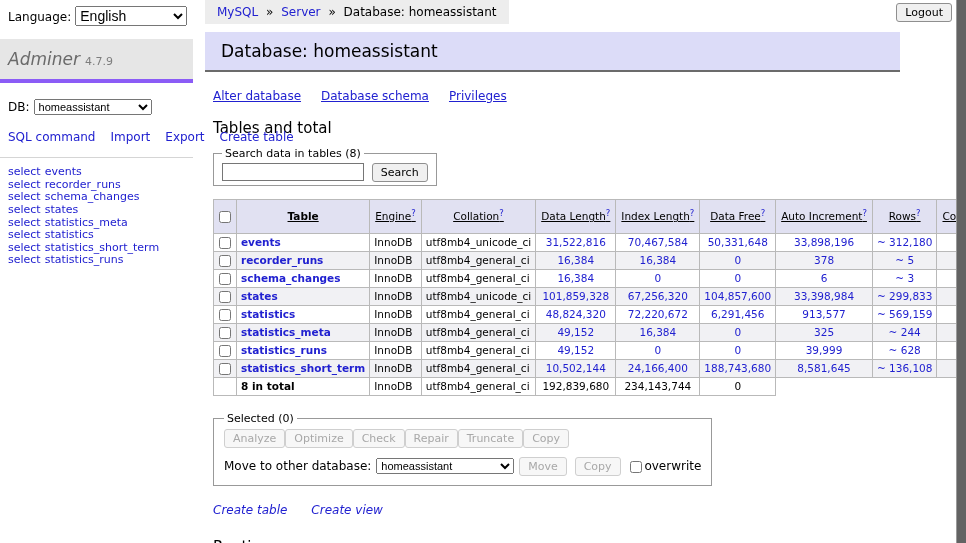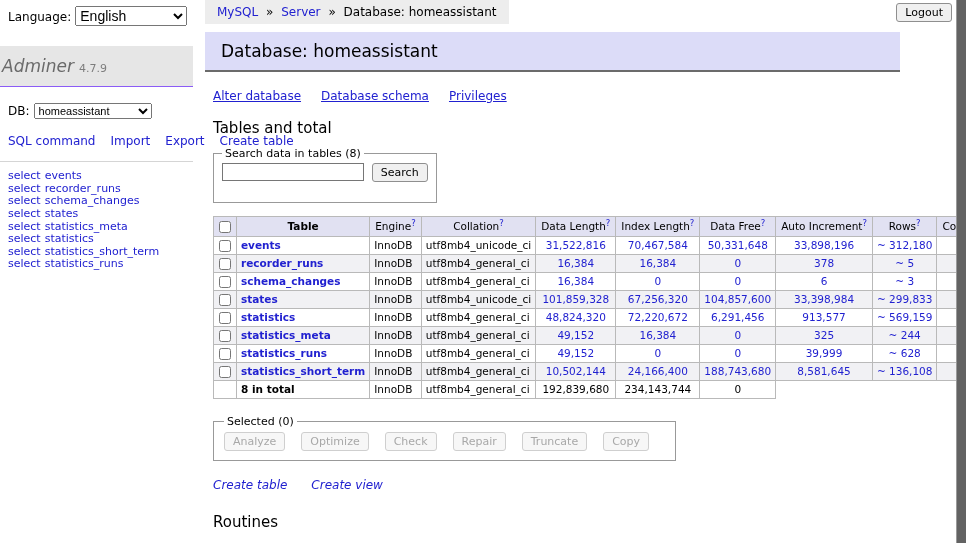--- a/index.html
+++ b/index.html
@@ -23,22 +23,22 @@
   a{color:var(--link);text-decoration:none;cursor:pointer;margin-top:38px;}
 
   
   .v-scrollbar{position:absolute;right:0;top:0;width:10px;height:543px;
     background:var(--scrollbar);border-left:1px solid #9a9a9a;}
 
   
   .sidebar{position:absolute;left:0;top:0;width:193px;}
   .lang-row{padding:6px 8px 4px;white-space:nowrap;}
   .lang-row select{margin-left:4px;width:112px;font-size:14px;}
-  .app-band{background:var(--sidebarband);border-bottom:1px solid #8b5cf6;
-    padding:10px 2px;margin-top:16px;}
+  .app-band{background:var(--sidebarband);border-bottom:4px solid #8b5cf6;
+    padding:10px 8px;margin-top:9px;}
   .app-name{font-style:italic;font-size:17px;color:#6a6a6a;}
   .app-version{font-size:11px;color:#7d7d7d;margin-left:5px;}
   .db-row{margin:16px 0 0 8px;}
   .db-row select{margin-left:4px;width:118px;font-size:11px;}
   .sb-links{margin:13px 8px 0;line-height:1.6;}
   .sb-links a{margin-right:15px;white-space:nowrap;text-align:center;}
   .sb-divider{border:none;border-top:1px solid #d5d5d5;margin:10px 0 0;}
   .sb-tables{margin:8px 8px 0;font-size:11px;}
   .tbl-line{line-height:12.6px;white-space:nowrap;}
   .tbl-line a{margin-right:4px;}
@@ -52,31 +52,31 @@
   button{font-family:inherit;font-size:11px;padding:2px 8px;background:#f0f0f0;
     border:1px solid #8f8f8f;border-radius:3px;color:#000;}
   button:disabled,button.disabled{color:var(--disabledtext);border-color:#cfcfcf;background:#f7f7f7;}
   h2.db-heading{margin:6px 0 0;padding:9px 16px;font-size:17px;font-weight:400;
     background:var(--h2bg);border-bottom:2px solid #6b6b6b;}
   .main-links{margin:17px 8px 0;}
   .main-links a{margin-right:20px;text-decoration:underline;}
   h3{font-size:15px;font-weight:400;margin:16px 8px 0;}
   h3.routines-title{margin-top:21px;}
 
-  fieldset{display:inline-block;border:1px solid #999;padding:3px 8px 20px;margin:10px 0 0 8px;}
+  fieldset{display:inline-block;border:1px solid #999;padding:3px 8px 3px;margin:10px 0 0 8px;}
   legend{font-size:11px;padding:0 3px;}
   .search-fs input[type=text]{width:142px;height:18px;border:1px solid #767676;font-size:11px;padding:1px 3px;}
   .search-fs button{margin-left:4px;}
 
   
   table.tables-list{border-collapse:collapse;margin:13px 0 0 8px;font-size:10.5px;}
   table.tables-list th,table.tables-list td{
     border:1px solid var(--cellborder);padding:2px 4px;line-height:13px;white-space:nowrap;}
   table.tables-list thead td,table.tables-list thead th{
-    background:var(--theadbg);font-weight:400;text-align:center;padding:3px 5px;}
+    background:var(--theadbg);font-weight:400;text-align:center;padding:10px 5px;text-decoration:underline;}
   table.tables-list thead .c-table{font-weight:bold;}
   sup.help{font-size:8.5px;line-height:0;}
   tbody tr:nth-child(even){background:var(--altrow);}
   tbody th{text-align:left;font-weight:bold;}
   tbody td{color:#000;}
   td.check,thead td.check{width:19px;text-align:center;padding:2px 3px;}
   input[type=checkbox]{width:12px;height:12px;margin:0;vertical-align:middle;}
   .num{text-align:center;color:var(--link);}
   .c-table{min-width:112px;}
   .c-engine{min-width:38px;}
@@ -85,21 +85,21 @@
   .c-ilen{min-width:66px;}
   .c-dfree{min-width:58px;}
   .c-ainc{min-width:74px;}
   .c-rows{min-width:50px;}
   .c-comm{min-width:50px;}
   tr.total th,tr.total td{color:#000;}
   tr.total td.cell-empty{border:none;background:#fff;}
 
   
   .selected-fs{margin-top:16px;padding:4px 10px 9px;}
-  .sel-buttons button{margin-right:16px;}
+  .sel-buttons button{margin-right:0;}
   .move-row{margin-top:9px;}
   .move-row select{width:138px;font-size:11px;margin:0 5px;}
   .move-row label{margin-left:6px;}
   .move-row input[type=checkbox]{margin-right:2px;}
 
   .create-links{margin:17px 8px 0;font-style:italic;}
   .create-links a,.routines-links a{margin-right:24px;}
 </style>
 </head>
 <body>
@@ -291,20 +291,25 @@
         <td class="num c-ilen">234,143,744</td>
         <td class="num c-dfree">0</td>
         <td class="cell-empty" colspan="3"></td>
       </tr>
     </tbody>
   </table>
 
   <fieldset class="selected-fs">
     <legend>Selected (0)</legend>
     <div class="sel-buttons" id="sel-buttons"><button disabled="">Analyze</button><button disabled="">Optimize</button><button disabled="">Check</button><button disabled="">Repair</button><button disabled="">Truncate</button><button disabled="">Copy</button></div>
+    <div class="move-row">
+      <span>Move to other database:</span><select><option>homeassistant</option></select><button disabled="">Move</button>
+      <button disabled="" style="margin-left:4px">Copy</button>
+      <label><input type="checkbox" style=""><span>overwrite</span></label>
+    </div>
   </fieldset>
 
   <p class="create-links" id="create-links"><a>Create table</a><a>Create view</a></p>
 
   <h3 class="routines-title">Routines</h3>
   
 
   
 </div>
 

